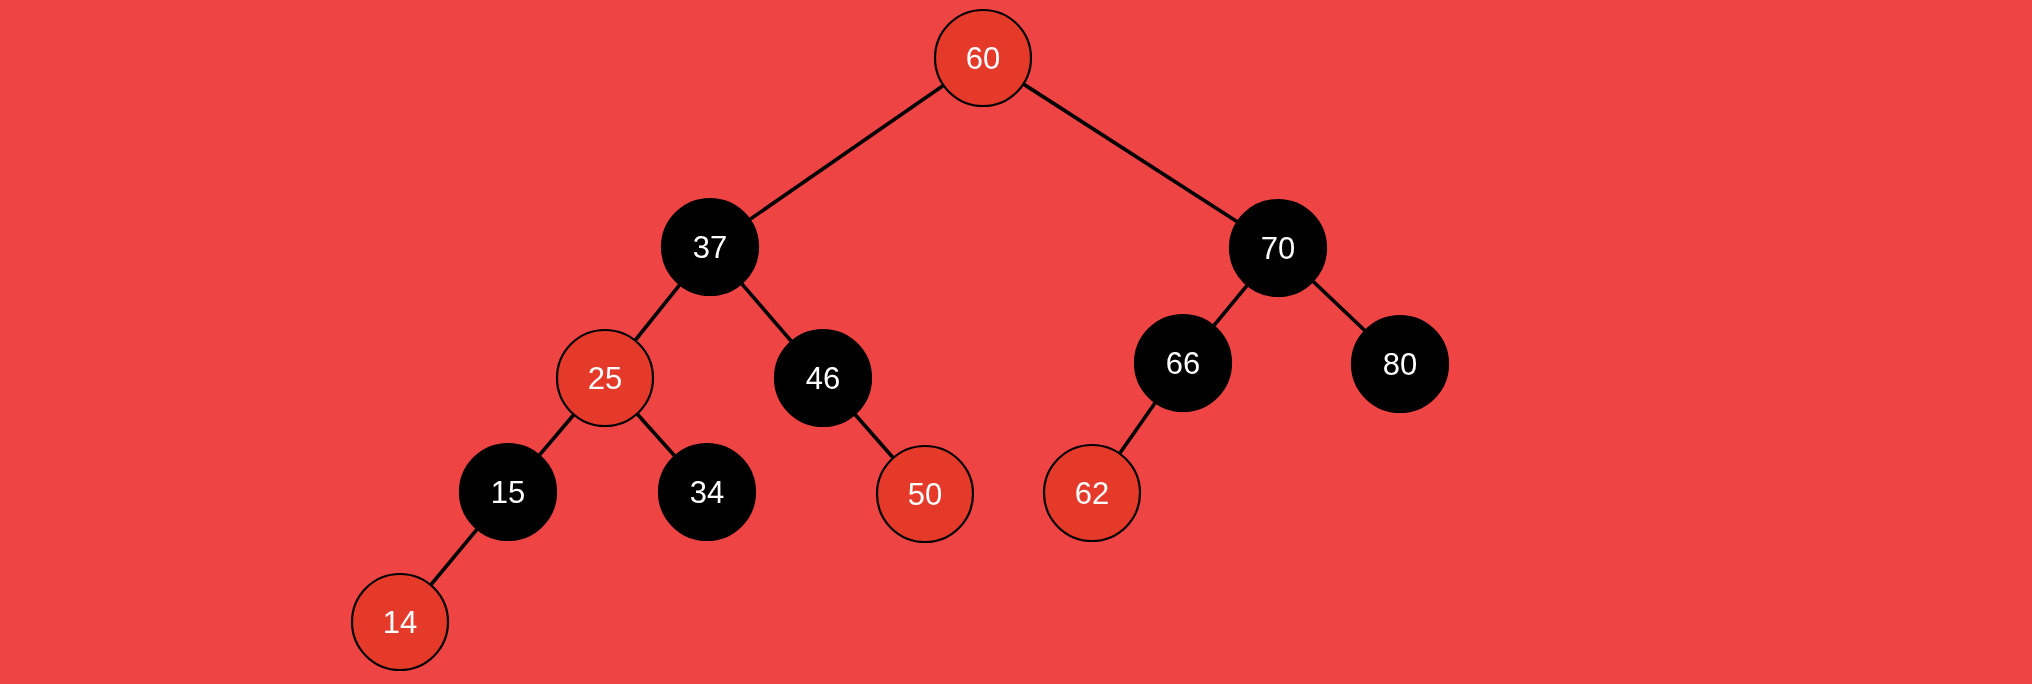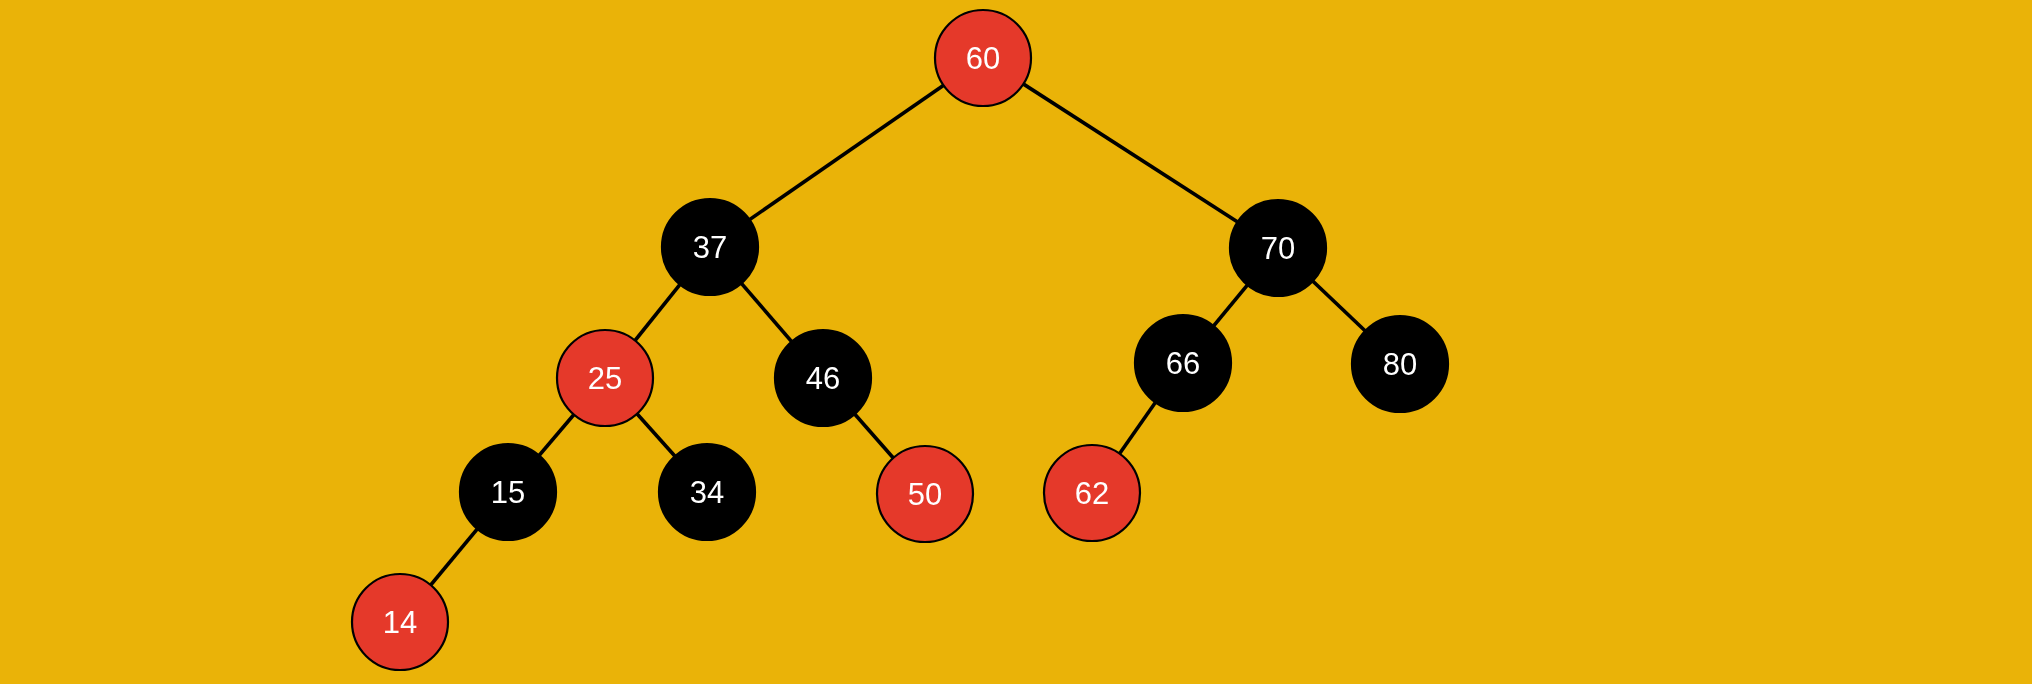--- a/index.html
+++ b/index.html
@@ -4,21 +4,21 @@
 <style>
   html, body {
     margin: 0;
     padding: 0;
     background: #ffffff;
   }
   .canvas {
     width: 2032px;
     height: 684px;
     position: relative;
-    background: #eab308;
+    background: #ef4444;
     overflow: hidden;
   }
   svg { display: block; }
   .node-label {
     font-family: "Liberation Sans", sans-serif;
     font-weight: 400;
   }
 </style>
 </head>
 <body>

